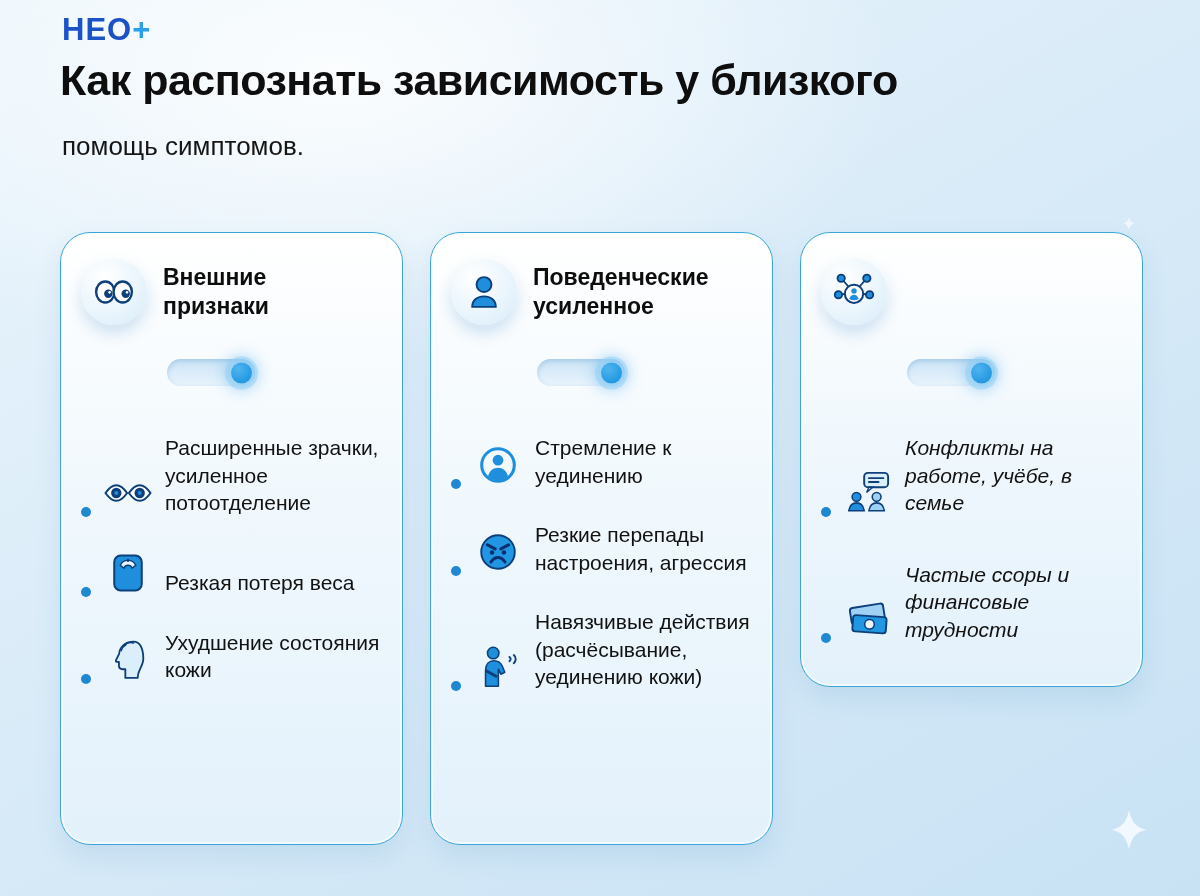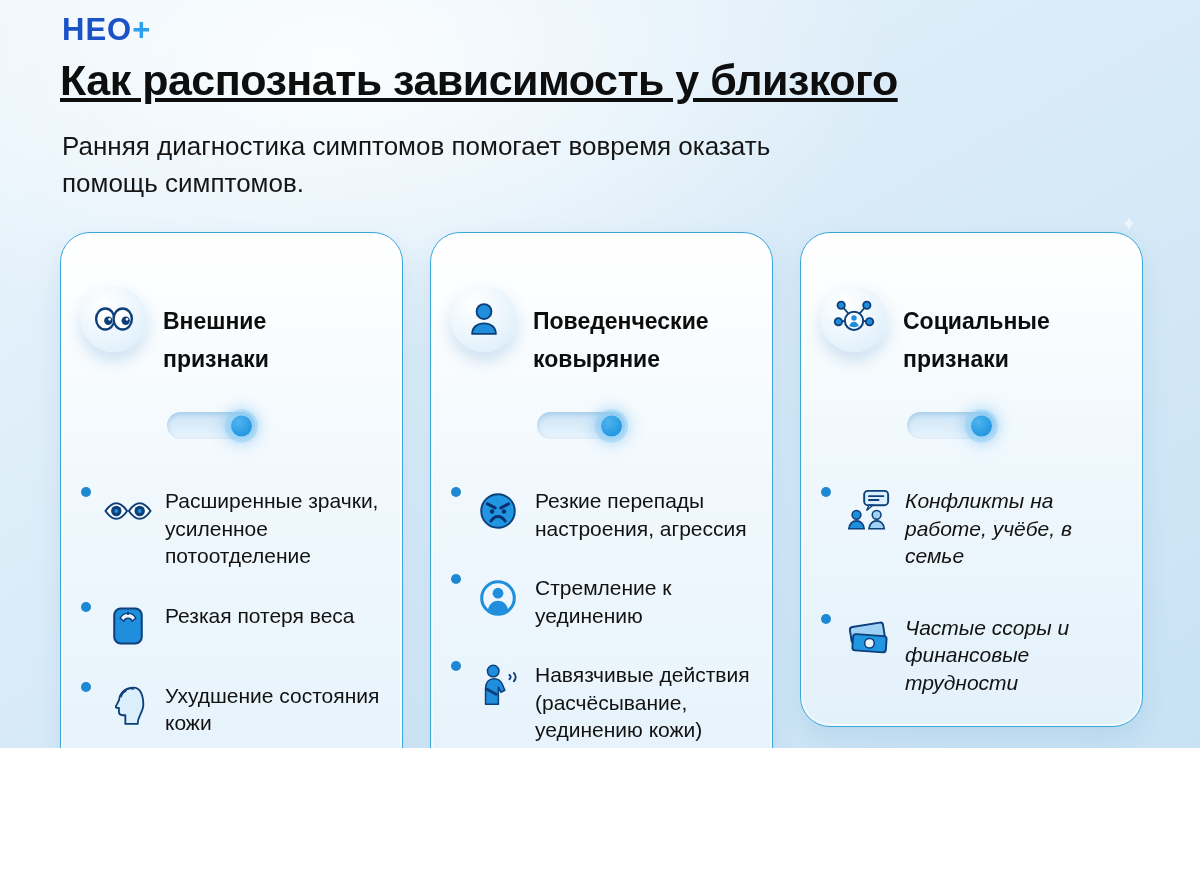--- a/index.html
+++ b/index.html
@@ -1,31 +1,31 @@
 <!DOCTYPE html>
 <html><head>
 <meta charset="utf-8">
 <style>
   * { margin:0; padding:0; box-sizing:border-box; }
   html,body { width:1200px; }
   body { font-family:"Liberation Sans","DejaVu Sans",sans-serif; }
 
   .page {
-    position:relative; width:1200px; height:748px; overflow:hidden;
+    position:relative; width:1200px; height:896px; overflow:hidden;
     background:
       radial-gradient(900px 480px at 28% 8%, rgba(255,255,255,.85), rgba(255,255,255,0) 62%),
       linear-gradient(150deg,#eaf5fc 0%, #d9ebf8 48%, #c8e2f4 100%);
     color:#101010;
   }
 
   
   .logo { position:absolute; left:62px; top:12px; font-size:31px; font-weight:800; letter-spacing:1px; }
   .logo .neo { color:#1b52c6; }
   .logo .plus { color:#2ba0ec; }
-  .page-title { position:absolute; left:60px; top:56px; font-size:43px; font-weight:800; letter-spacing:-0.5px; color:#0e0e0e;text-decoration:underline; }
+  .page-title { position:absolute; left:60px; top:56px; font-size:43px; font-weight:800; letter-spacing:-0.5px; color:#0e0e0e; }
   .subtitle { position:absolute; left:62px; top:128px; font-size:26px; line-height:37px; color:#161616; }
 
   
   .cards { position:absolute; left:60px; top:232px; display:flex; gap:27px; align-items:flex-start; }
   .card {
     width:343px; border-radius:30px;
     border:1.5px solid #3aa7da;
     background:linear-gradient(180deg,#ffffff 0%, #f0f8fd 45%, #e3f1fb 100%);
     box-shadow:0 12px 26px rgba(50,125,185,.12), inset 0 0 0 2px rgba(255,255,255,.6);
     padding:26px 20px 30px 20px;
@@ -33,59 +33,58 @@
   .card-1,.card-2 { min-height:613px; }
   .card-3 { min-height:455px; }
 
   .card-header { display:flex; align-items:center; gap:16px; }
   .badge {
     width:66px; height:66px; border-radius:50%; flex:0 0 auto;
     background:radial-gradient(circle at 35% 28%, #ffffff 0%, #eaf5fc 55%, #d6ebfa 100%);
     box-shadow:0 8px 16px rgba(35,120,190,.22), 0 0 0 3px rgba(255,255,255,.55);
     display:flex; align-items:center; justify-content:center;
   }
-  .card-title { font-size:23px; line-height:38px; font-weight:700; color:#0d0d0d; max-width:210px;margin-top:43px; }
+  .card-title { font-size:23px; line-height:29px; font-weight:700; color:#0d0d0d; max-width:210px; }
 
   .toggle {
     position:relative; margin:34px 0 0 86px; width:88px; height:27px; border-radius:14px;
     background:linear-gradient(180deg,#cbe4f6,#e9f4fc);
     box-shadow:inset 0 2px 5px rgba(60,130,190,.28);
     cursor:pointer;
   }
   .toggle-knob {
     position:absolute; right:3px; top:50%; transform:translateY(-50%);
     width:21px; height:21px; border-radius:50%;
     background:radial-gradient(circle at 35% 30%, #4fb4ee, #128ddd);
     box-shadow:0 0 0 6px rgba(150,210,245,.55), 0 0 16px 5px rgba(70,165,235,.55);
   }
 
   .items { margin-top:48px; display:flex; flex-direction:column; gap:32px; }
   .card-3 .items { gap:44px;font-style:italic; }
-  .item { display:flex; align-items:flex-start; }
+  .item { display:flex; align-items:flex-end; }
   .bullet { width:10px; height:10px; border-radius:50%; background:#1e88d2; flex:0 0 auto; margin-right:13px; }
   .item-icon { width:48px; height:48px; flex:0 0 auto; margin-right:13px; display:flex; align-items:center; justify-content:center; }
   .item-text { font-size:21px; line-height:27.5px; color:#121212; }
 
   
   .sparkle-big { position:absolute; left:1103px; top:808px; width:52px; height:52px; opacity:.95; }
   .sparkle-small { position:absolute; left:1120px; top:216px; width:18px; height:18px; opacity:.65; }
 
   svg { display:block; }
 </style>
 </head>
 <body>
 
 <div class="page">
 
   <div class="logo">
     <span class="neo">НЕО</span><span class="plus">+</span>
   </div>
   <h1 class="page-title">Как распознать зависимость у близкого</h1>
   <div class="subtitle">
-    <div>Ранняя диагностика симптомов помогает вовремя оказать</div>
     <div>помощь симптомов.</div>
   </div>
 
   <div class="cards">
 
     <div class="card card-1">
       <div class="card-header">
         <div class="badge">
           <svg viewBox="0 0 48 48" width="44" height="44">
             <ellipse cx="14.5" cy="24" rx="10" ry="11.5" fill="#fff" stroke="#0d3f7a" stroke-width="2.6"></ellipse>
@@ -141,49 +140,49 @@
     </div>
 
     <div class="card card-2">
       <div class="card-header">
         <div class="badge">
           <svg viewBox="0 0 48 48" width="42" height="42">
             <circle cx="24" cy="15.5" r="8.5" fill="#1f8fdd" stroke="#0d3f7a" stroke-width="2.2"></circle>
             <path d="M10.5 41c0-7.8 6-12 13.5-12s13.5 4.2 13.5 12z" fill="#1f8fdd" stroke="#0d3f7a" stroke-width="2.2" stroke-linejoin="round"></path>
           </svg>
         </div>
-        <div class="card-title">Поведенческие ковыряние</div>
+        <div class="card-title">Поведенческие усиленное</div>
       </div>
       <div class="toggle">
         <div class="toggle-knob"></div>
       </div>
       <div class="items">
+        <div class="item">
+          <div class="bullet"></div>
+          <div class="item-icon">
+            <svg viewBox="0 0 48 48" width="46" height="46">
+              <circle cx="24" cy="24" r="17" fill="none" stroke="#1f8fdd" stroke-width="3.2"></circle>
+              <circle cx="24" cy="19" r="5.6" fill="#1f8fdd"></circle>
+              <path d="M13.5 36c1.5-6.2 5.5-9.2 10.5-9.2s9 3 10.5 9.2c-3 2.6-6.6 4-10.5 4s-7.5-1.4-10.5-4z" fill="#1f8fdd"></path>
+            </svg>
+          </div>
+          <div class="item-text">Стремление к уединению</div>
+        </div>
         <div class="item">
           <div class="bullet"></div>
           <div class="item-icon">
             <svg viewBox="0 0 48 48" width="46" height="46">
               <circle cx="24" cy="24" r="17.5" fill="#2196e3" stroke="#0d3f7a" stroke-width="2"></circle>
               <path d="M13 16.5l8 4.2M35 16.5l-8 4.2" stroke="#0a3070" stroke-width="3.2" stroke-linecap="round"></path>
               <circle cx="17.8" cy="24.5" r="2.3" fill="#0a3070"></circle>
               <circle cx="30.2" cy="24.5" r="2.3" fill="#0a3070"></circle>
               <path d="M16.5 34.5c2.2-3.2 4.8-4.8 7.5-4.8s5.3 1.6 7.5 4.8" stroke="#0a3070" stroke-width="3" fill="none" stroke-linecap="round"></path>
             </svg>
           </div>
           <div class="item-text">Резкие перепады настроения, агрессия</div>
-        </div>
-        <div class="item">
-          <div class="bullet"></div>
-          <div class="item-icon">
-            <svg viewBox="0 0 48 48" width="46" height="46">
-              <circle cx="24" cy="24" r="17" fill="none" stroke="#1f8fdd" stroke-width="3.2"></circle>
-              <circle cx="24" cy="19" r="5.6" fill="#1f8fdd"></circle>
-              <path d="M13.5 36c1.5-6.2 5.5-9.2 10.5-9.2s9 3 10.5 9.2c-3 2.6-6.6 4-10.5 4s-7.5-1.4-10.5-4z" fill="#1f8fdd"></path>
-            </svg>
-          </div>
-          <div class="item-text">Стремление к уединению</div>
         </div>
         <div class="item">
           <div class="bullet"></div>
           <div class="item-icon">
             <svg viewBox="0 0 48 48" width="46" height="46">
               <circle cx="19" cy="9.5" r="6" fill="#1f8fdd" stroke="#0d3f7a" stroke-width="1.6"></circle>
               <path d="M11 44V27.5c0-6.3 3.6-10 8.7-10 4.2 0 7.3 2.1 8.8 5.8l2.6 6.2-4.1 2-2.6-5.2V44z" fill="#1f8fdd" stroke="#0d3f7a" stroke-width="1.6" stroke-linejoin="round"></path>
               <path d="M12.5 28.5l9.5 5.2" stroke="#0d3f7a" stroke-width="3" stroke-linecap="round"></path>
               <path d="M36 13.5c1.6 1.2 1.6 3.3 0 4.5M40.5 11.5c2.6 2.2 2.6 6.3 0 8.5" stroke="#0d3f7a" stroke-width="2" fill="none" stroke-linecap="round"></path>
             </svg>
@@ -205,21 +204,20 @@
             </g>
             <circle cx="10" cy="9" r="4" fill="#1f8fdd" stroke="#0d3f7a" stroke-width="2"></circle>
             <circle cx="38" cy="9" r="4" fill="#1f8fdd" stroke="#0d3f7a" stroke-width="2"></circle>
             <circle cx="7" cy="27" r="4" fill="#1f8fdd" stroke="#0d3f7a" stroke-width="2"></circle>
             <circle cx="41" cy="27" r="4" fill="#1f8fdd" stroke="#0d3f7a" stroke-width="2"></circle>
             <circle cx="24" cy="26" r="10" fill="#fff" stroke="#0d3f7a" stroke-width="2.2"></circle>
             <circle cx="24" cy="23" r="3" fill="#1f8fdd"></circle>
             <path d="M18.8 31.5c.9-3 3-4.6 5.2-4.6s4.3 1.6 5.2 4.6a10 10 0 0 1-10.4 0z" fill="#1f8fdd"></path>
           </svg>
         </div>
-        <div class="card-title">Социальные признаки</div>
       </div>
       <div class="toggle">
         <div class="toggle-knob"></div>
       </div>
       <div class="items">
         <div class="item">
           <div class="bullet"></div>
           <div class="item-icon">
             <svg viewBox="0 0 48 48" width="46" height="46">
               <rect x="20" y="3" width="25" height="15" rx="4" fill="#dbeefb" stroke="#0d3f7a" stroke-width="2"></rect>

